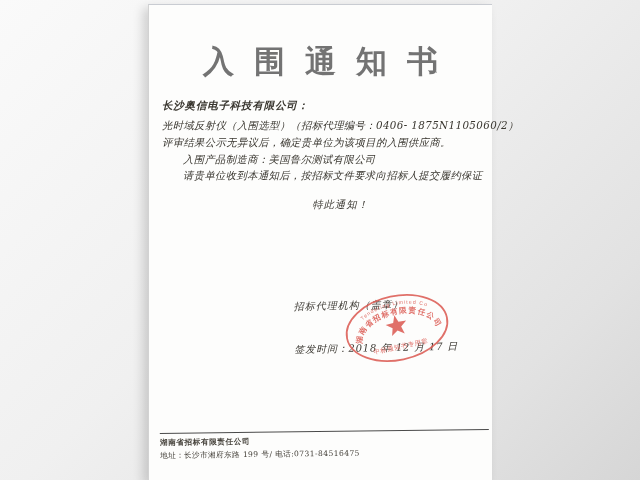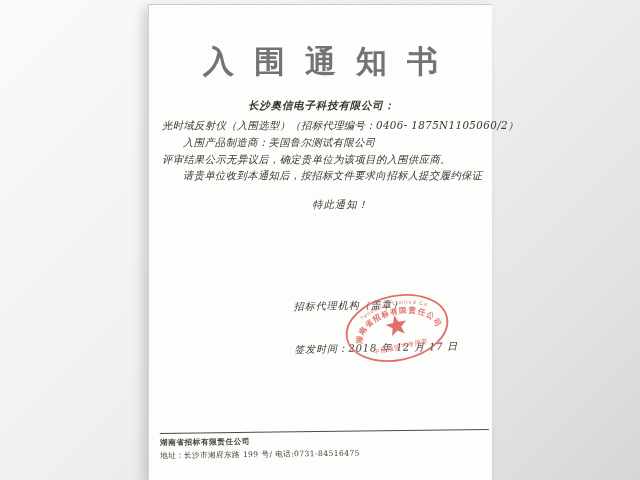--- a/index.html
+++ b/index.html
@@ -56,21 +56,20 @@
     width: 319px;
     color: #39362f;
     font-style: italic;
   }
   .recipient {
     font-size: 10.5px;
     font-weight: bold;
     line-height: 17px;
     margin-bottom: 3px;
     letter-spacing: 0.8px;
-    text-align: center;
   }
   .line {
     font-size: 10.3px;
     line-height: 16.8px;
     letter-spacing: 0.4px;
     white-space: nowrap;
   }
   .indent { text-indent: 21px; }
   .closing {
     margin-top: 12px;
@@ -139,22 +138,22 @@
 
 <div class="canvas">
   <div class="page">
 
     <div class="doc-title">入围通知书</div>
     <div class="artifact">、</div>
 
     <div class="body-block">
       <div class="recipient">长沙奥信电子科技有限公司：</div>
       <div class="line">光时域反射仪（入围选型）（招标代理编号：0406- 1875N1105060/2）</div>
+      <div class="line">评审结果公示无异议后，确定贵单位为该项目的入围供应商。</div>
       <div class="line indent">入围产品制造商：美国鲁尔测试有限公司</div>
-      <div class="line">评审结果公示无异议后，确定贵单位为该项目的入围供应商。</div>
       <div class="line indent">请贵单位收到本通知后，按招标文件要求向招标人提交履约保证</div>
       <div class="closing">特此通知！</div>
     </div>
 
     <div class="sig-block">
       <div class="agency-line">招标代理机构（盖章）</div>
       <div class="date-line">签发时间：2018 年 12 月 17 日</div>
     </div>
 
     <svg class="seal" viewBox="0 0 124 92" xmlns="http://www.w3.org/2000/svg">

